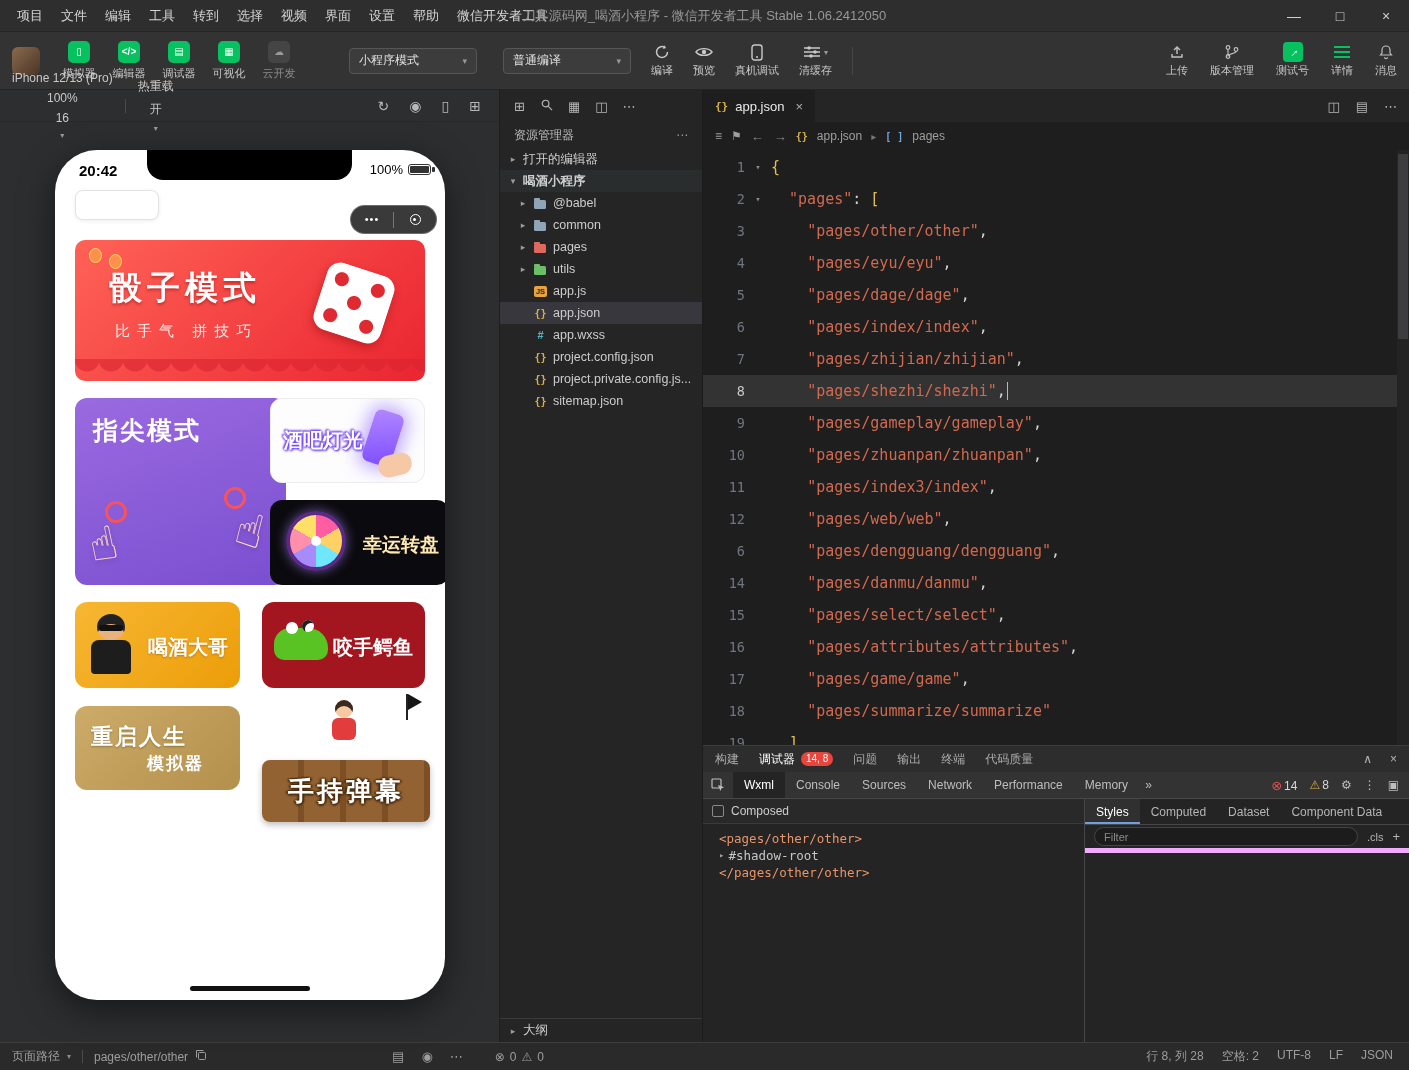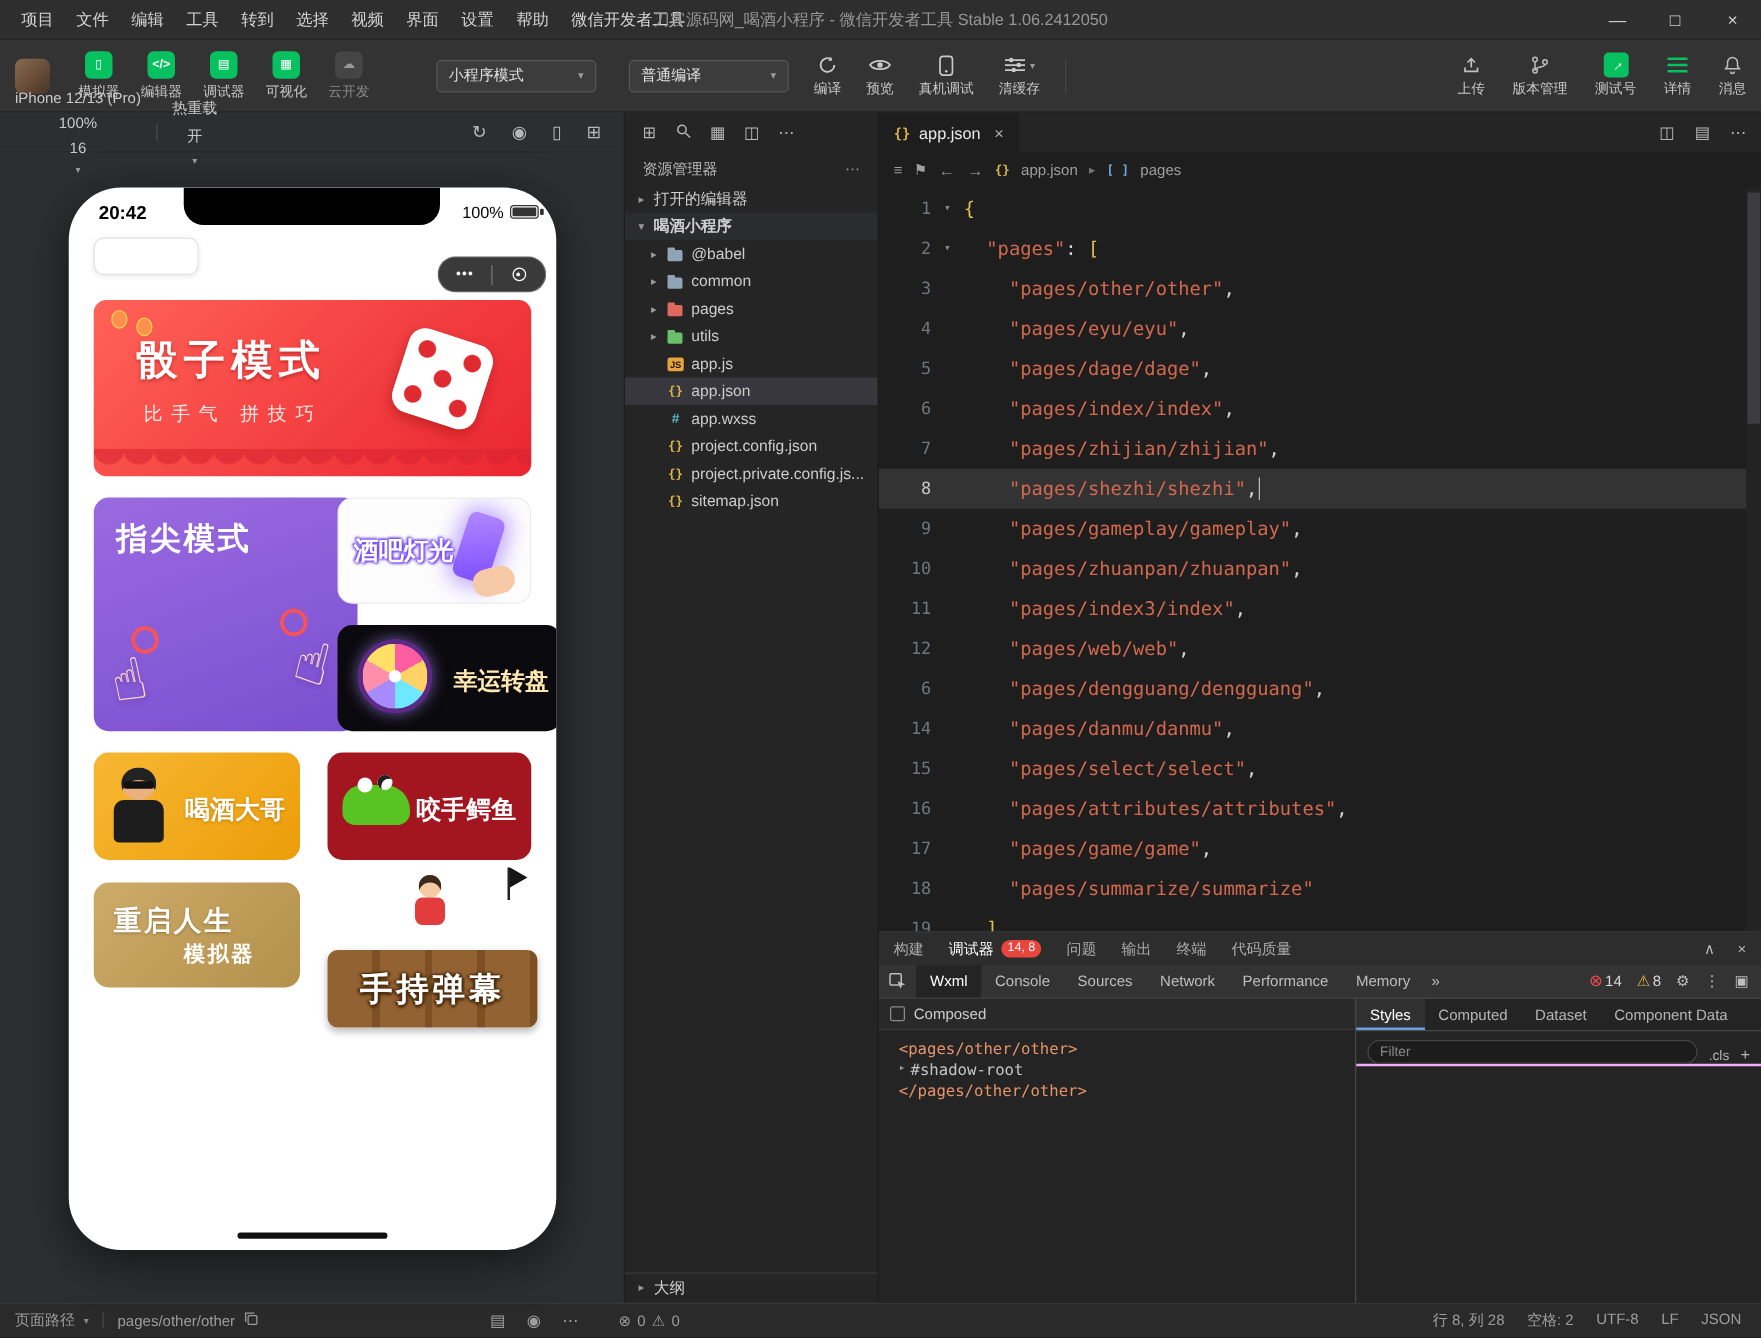--- a/index.html
+++ b/index.html
@@ -180,21 +180,21 @@
   .composed-row { height:25px; background:#292929; border-bottom:1px solid #3a3a3a; display:flex; align-items:center; gap:7px; padding:0 9px; font-size:12px; color:#ccc; flex:none; }
   .checkbox { width:12px; height:12px; border:1px solid #8a8a8a; border-radius:2px; background:transparent; flex:none; }
   .tree { padding:6px 0; font-family:"DejaVu Sans Mono",monospace; font-size:12.5px; line-height:17px; }
   .tree .tag { color:#e8946a; padding-left:16px; }
   .tree .shadow-line { color:#c5c5c5; padding-left:16px; display:flex; align-items:center; gap:4px; }
   .tree .shadow-line .chev { color:#9a9a9a; width:auto; }
   .styles-pane { flex:1; display:flex; flex-direction:column; min-width:0; }
   .styles-tabs { height:26px; display:flex; align-items:stretch; border-bottom:1px solid #474747; color:#b5b5b5; font-size:12px; flex:none; }
   .styles-tab { padding:0 11px; display:flex; align-items:center; white-space:nowrap; }
   .styles-tab.active { color:#fff; background:rgba(255,255,255,.06); box-shadow:inset 0 -2px 0 #6e9fde; }
-  .filter-row { height:28px; display:flex; align-items:flex-end; gap:9px; padding:0 9px; border-bottom:2px solid #f0abfc; flex:none; }
+  .filter-row { height:28px; display:flex; align-items:center; gap:9px; padding:0 9px; border-bottom:5px solid #f0abfc; flex:none; }
   .filter-input { flex:1; height:19px; background:#1c1c1c; border:1px solid #454545; border-radius:10px; color:#ccc; font-size:11px; padding:0 9px; outline:none; min-width:0; font-family:inherit; }
   .filter-input::placeholder { color:#8a8a8a; }
   .cls-label { font-size:11px; color:#b5b5b5; } .plus { font-size:13px; color:#b5b5b5; }
   
   .statusbar { height:28px; background:#2a2a2b; border-top:1px solid #3d3d3d; display:flex; align-items:center; padding:0 12px; font-size:12px; color:#9d9d9d; }
   .sb-group { display:flex; align-items:center; gap:7px; }
   .sb-caret { font-size:8px; color:#8a8a8a; }
   .sb-div { width:1px; height:13px; background:#4a4a4a; margin:0 4px; }
   .sb-spacer { width:185px; }
   .sb-icons { display:flex; gap:17px; font-size:13px; color:#9d9d9d; }

